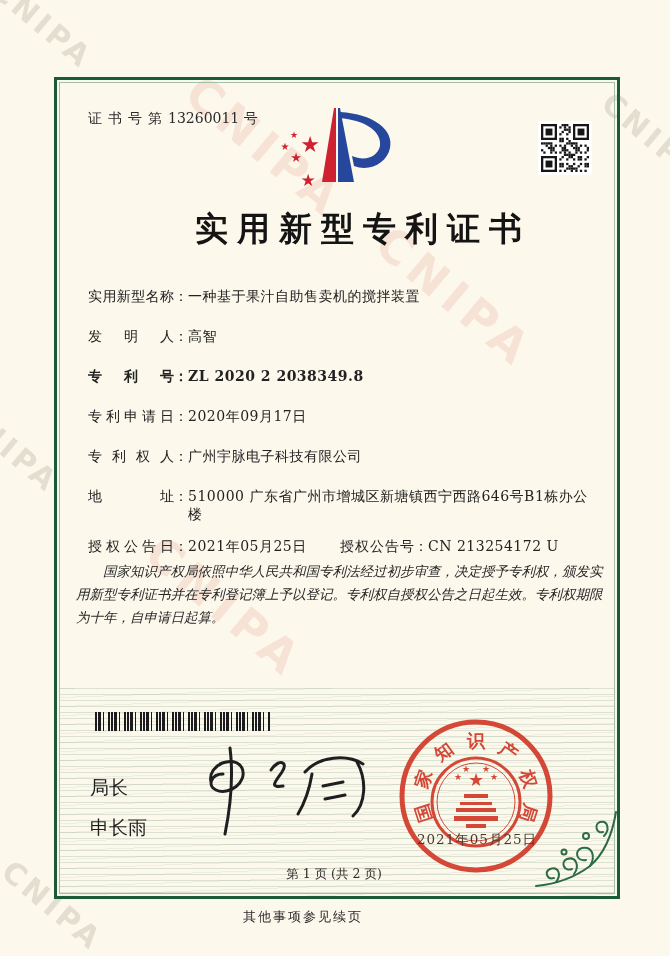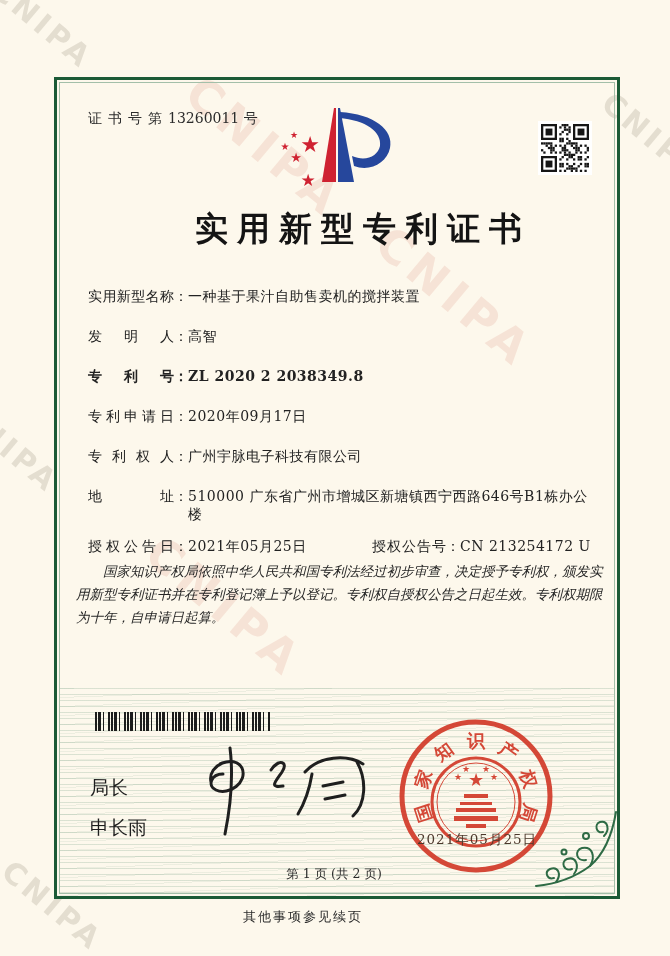--- a/index.html
+++ b/index.html
@@ -29,21 +29,21 @@
 
   .logo{position:absolute;left:272px;top:100px;width:134px;height:94px;}
   .qr{position:absolute;left:538px;top:121px;width:54px;height:54px;background:#fff;padding:3px;box-sizing:border-box;}
 
   .title{position:absolute;left:0;top:207px;width:670px;text-align:center;
          font-size:33px;font-weight:bold;letter-spacing:9px;color:#141414;padding-left:28px;}
 
   .fields{position:absolute;left:88px;top:288px;width:520px;font-size:14px;}
   .frow{position:absolute;left:0;white-space:nowrap;}
   .lbl{display:inline-block;width:86px;text-align:justify;text-align-last:justify;vertical-align:top;}
-  .lbl2{display:inline-block;width:74px;text-align:justify;text-align-last:justify;vertical-align:top;margin-left:32px;}
+  .lbl2{display:inline-block;width:74px;text-align:justify;text-align-last:justify;vertical-align:top;}
   .colon{display:inline-block;width:14px;vertical-align:top;}
   .val{display:inline-block;vertical-align:top;letter-spacing:0.5px;}
   .val.wrap{white-space:normal;width:412px;}
 
   .paras{position:absolute;left:76px;top:560px;width:528px;font-size:13.5px;
          font-style:italic;line-height:1.72;color:#262626;}
   .paras p{margin:0;text-indent:2em;}
 
   .barcode{position:absolute;left:95px;top:712px;width:176px;height:19px;
     background:repeating-linear-gradient(90deg,#1c1c1c 0 2px,transparent 2px 3px,

